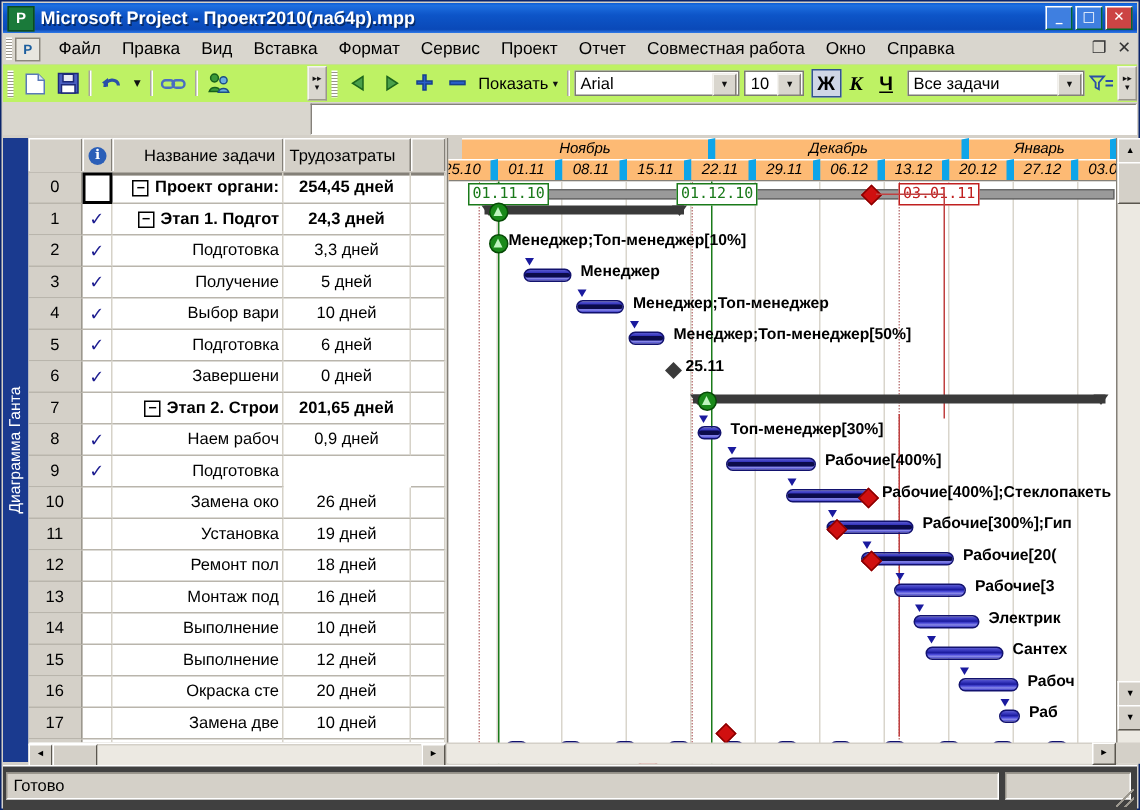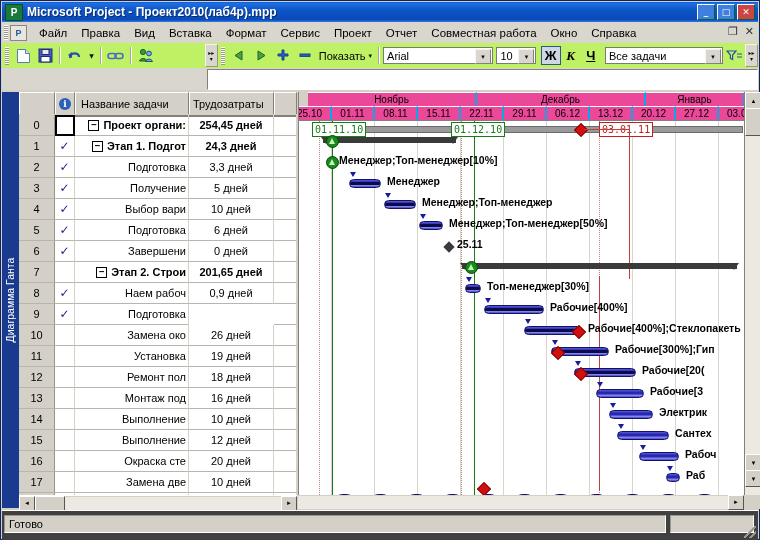--- a/index.html
+++ b/index.html
@@ -130,21 +130,21 @@
   }
   .hc{
     position:absolute;top:0;height:22px;background:#d4d0c8;
     border-right:1px solid #848078;
     display:flex;align-items:center;font-size:11px;color:#000;
     box-sizing:border-box;
     border-top:1px solid #fff;border-left:1px solid #fff;
   }
   .hc-id{left:0;width:36px;}
   .hc-ind{left:36px;width:20px;justify-content:center;}
-  .hc-name{left:56px;width:114px;padding-left:5px;}
+  .hc-name{left:56px;width:114px;padding-left:20px;}
   .hc-work{left:170px;width:85px;padding-left:3px;}
   .hc-pad{left:255px;width:23px;}
   .info-ico{
     width:12px;height:12px;border-radius:50%;background:#2b5fb8;
     color:#fff;font-size:9px;font-weight:bold;line-height:12px;text-align:center;
     font-family:"DejaVu Serif",serif;
   }
   .rows{position:absolute;left:0;top:23px;width:278px;}
   .row{position:relative;height:21px;width:278px;}
   .c{position:absolute;top:0;height:21px;box-sizing:border-box;
@@ -178,23 +178,23 @@
 
   
   .gantt{
     position:absolute;left:297px;top:91px;width:446px;height:417px;
     background:#fff;overflow:hidden;border-left:1px solid #848078;
   }
   .tl-months{position:absolute;left:0;top:0;height:14px;width:446px;background:#d4d0c8;}
   .tl-days{position:absolute;left:0;top:14px;height:14px;width:446px;background:#d4d0c8;
            border-bottom:1px solid #848078;}
   .tcell{position:absolute;top:0;height:14px;box-sizing:border-box;
-    border-right:2px solid #0ea5e9;border-top:1px solid #fff;
+    border-right:5px solid #0ea5e9;border-top:1px solid #fff;
     display:flex;align-items:center;justify-content:center;font-size:10px;color:#000;
-    background:#ec4899;}
+    background:#fdba74;font-style:italic;}
   .chartarea{position:absolute;left:0;top:29px;width:446px;height:388px;background:#fff;}
   .vline{position:absolute;top:0;bottom:0;width:1px;}
   .vl-grid{background:#d9d5cc;}
   .vl-dot{border-left:1px dotted #c08080;}
   .vl-green{background:#1a7a1a;}
 
   .bar{position:absolute;height:9px;border-radius:5px;
     background:linear-gradient(to bottom,#5a5ad0 0%,#3a3ac0 22%,#1a1a9e 45%,#4a4ad8 62%,#8a8ae8 80%,#4040c8 100%);
     border:1px solid #12126e;box-sizing:border-box;}
   .bar.prog::after{content:"";position:absolute;left:0;top:2px;height:3px;width:100%;

